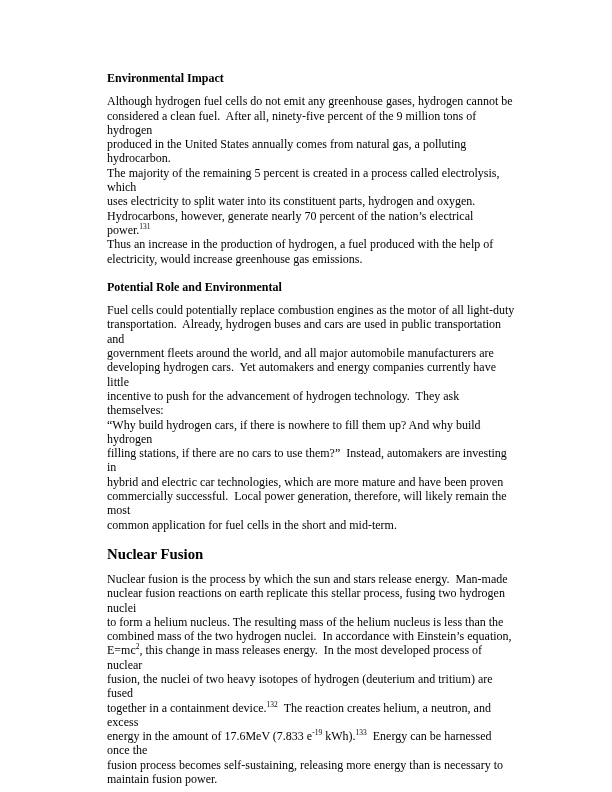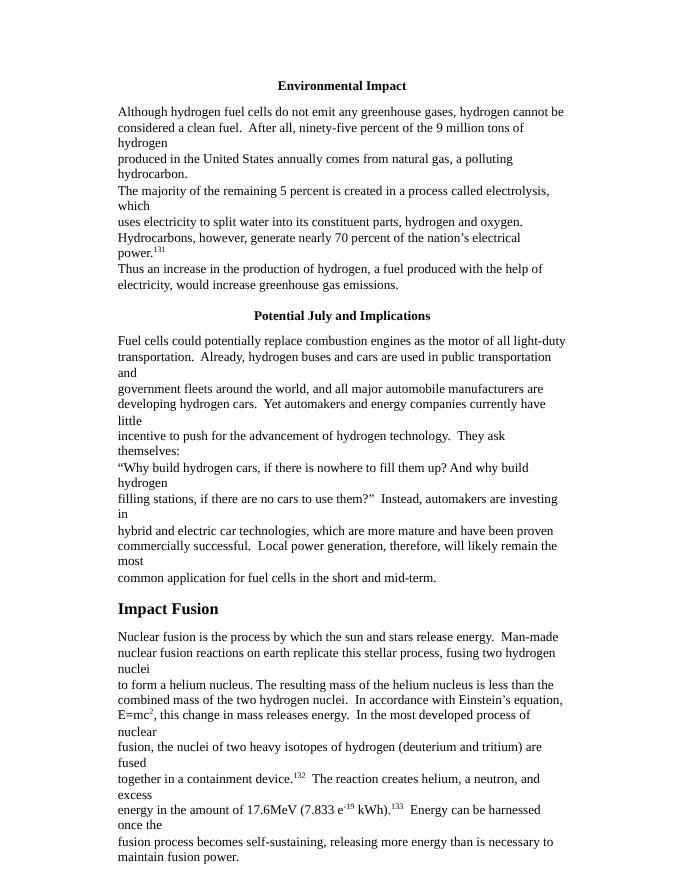--- a/index.html
+++ b/index.html
@@ -22,21 +22,20 @@
     font-size: 12px;
     line-height: 14.3px;
     white-space: pre-wrap;
     margin: 0 0 14px 0;
   }
   .subhead {
     font-size: 12px;
     line-height: 14.3px;
     font-weight: 700;
     margin: 0 0 9px 0;
-    text-align: center;
   }
   .bighead {
     font-size: 14.8px;
     line-height: 17px;
     font-weight: 700;
     margin: 0 0 9px 0;
   }
   .par.tight { margin-bottom: 12px; }
   sup {
     font-size: 7.5px;
@@ -47,21 +46,21 @@
 </head>
 <body>
 
 <main class="page-body">
 
 
   <h2 class="subhead">Environmental Impact</h2>
 
   <p class="par">Although hydrogen fuel cells do not emit any greenhouse gases, hydrogen cannot be<br>considered a clean fuel.  After all, ninety-five percent of the 9 million tons of hydrogen<br>produced in the United States annually comes from natural gas, a polluting hydrocarbon.<br>The majority of the remaining 5 percent is created in a process called electrolysis, which<br>uses electricity to split water into its constituent parts, hydrogen and oxygen.<br>Hydrocarbons, however, generate nearly 70 percent of the nation’s electrical power.<sup>131</sup><br>Thus an increase in the production of hydrogen, a fuel produced with the help of<br>electricity, would increase greenhouse gas emissions.</p>
 
-  <h2 class="subhead">Potential July and Implications</h2>
+  <h2 class="subhead">Potential Role and Environmental</h2>
 
   <p class="par">Fuel cells could potentially replace combustion engines as the motor of all light-duty<br>transportation.  Already, hydrogen buses and cars are used in public transportation and<br>government fleets around the world, and all major automobile manufacturers are<br>developing hydrogen cars.  Yet automakers and energy companies currently have little<br>incentive to push for the advancement of hydrogen technology.  They ask themselves:<br>“Why build hydrogen cars, if there is nowhere to fill them up? And why build hydrogen<br>filling stations, if there are no cars to use them?”  Instead, automakers are investing in<br>hybrid and electric car technologies, which are more mature and have been proven<br>commercially successful.  Local power generation, therefore, will likely remain the most<br>common application for fuel cells in the short and mid-term.</p>
 
-  <h1 class="bighead">Impact Fusion</h1>
+  <h1 class="bighead">Nuclear Fusion</h1>
 
   <p class="par tight">Nuclear fusion is the process by which the sun and stars release energy.  Man-made<br>nuclear fusion reactions on earth replicate this stellar process, fusing two hydrogen nuclei<br>to form a helium nucleus. The resulting mass of the helium nucleus is less than the<br>combined mass of the two hydrogen nuclei.  In accordance with Einstein’s equation,<br>E=mc<sup>2</sup>, this change in mass releases energy.  In the most developed process of nuclear<br>fusion, the nuclei of two heavy isotopes of hydrogen (deuterium and tritium) are fused<br>together in a containment device.<sup>132</sup>  The reaction creates helium, a neutron, and excess<br>energy in the amount of 17.6MeV (7.833 e<sup>-19</sup> kWh).<sup>133</sup>  Energy can be harnessed once the<br>fusion process becomes self-sustaining, releasing more energy than is necessary to<br>maintain fusion power.</p>
 
 </main>
 
 </body></html>

